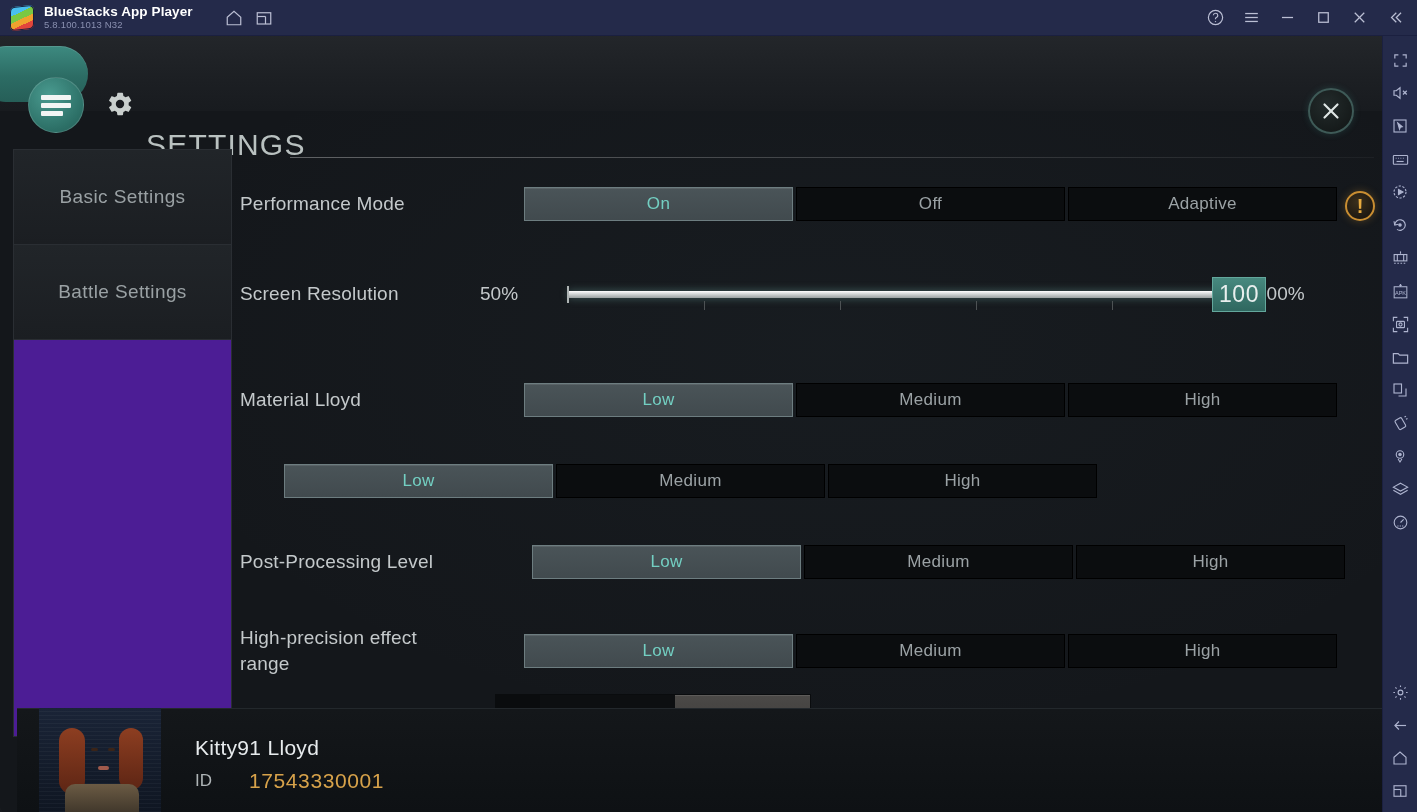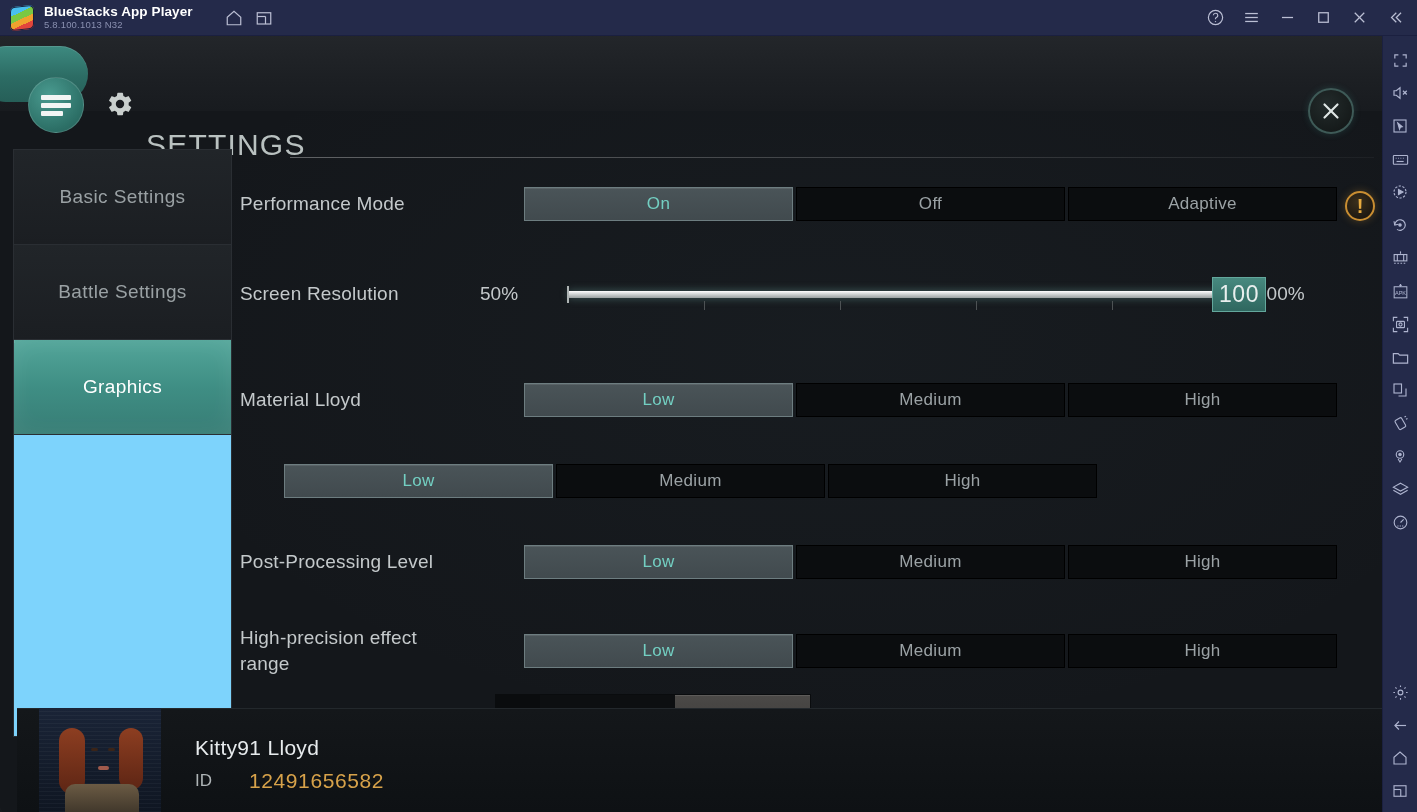--- a/index.html
+++ b/index.html
@@ -101,21 +101,21 @@
     background: radial-gradient(circle at 40% 35%, #232b2b, #151a1a 75%);
     border: 2px solid #3e5a57;
     display:flex; align-items:center; justify-content:center;
     box-shadow: 0 0 7px rgba(70,160,150,.22);
   }
 
   
   #tabs {
     position:absolute; left: 13px; top: 113px;
     width: 219px; height: 588px;
-    background:#7dd3fc;
+    background:#4c1d95;
     border: 1px solid #2a2e33;
   }
   .tab {
     height: 95px; display:flex; align-items:center; justify-content:center;
     color:#9aa1a4; font-size: 19px; letter-spacing: .4px;
     border-bottom: 1px solid #2a2e33;
     background: linear-gradient(180deg,#212529,#1b1e22);
     position:relative;
   }
   .tab.active {
@@ -474,23 +474,20 @@
       <span class="burger-bar" style="width:22px;"></span>
     </div>
   </div>
 
   <div id="tabs">
     <div class="tab">
       <span>Basic Settings</span>
     </div>
     <div class="tab">
       <span>Battle Settings</span>
-    </div>
-    <div class="tab active">
-      <span>Graphics</span>
     </div>
     <div class="tab-filler"></div>
   </div>
 
   <div id="content">
     <div id="content-topline"></div>
 
     <div class="row" style="top:38px;">
       <div class="rlabel">Performance Mode</div>
       <div class="segs">
@@ -529,21 +526,21 @@
     </div>
 
     <div class="row" style="top:315px;">
       <div class="segs">
         <div class="seg sel">Low</div>
         <div class="seg">Medium</div>
         <div class="seg">High</div>
       </div>
     </div>
 
-    <div class="row" style="top:396px;">
+    <div class="row" style="top:396px;gap:8px;">
       <div class="rlabel">Post-Processing Level</div>
       <div class="segs">
         <div class="seg sel">Low</div>
         <div class="seg">Medium</div>
         <div class="seg">High</div>
       </div>
     </div>
 
     <div class="row" style="top:476px;">
       <div class="rlabel">High-precision effect range</div>
@@ -571,16 +568,16 @@
       <div id="p-hair-main"></div>
       <div id="p-face"></div>
 
       <div id="p-eye-l"></div>
       <div id="p-eye-r"></div>
       <div id="p-lips"></div>
       <div id="p-body"></div>
     </div>
     <div id="pname">Kitty91 Lloyd</div>
     <div id="pidlabel">ID</div>
-    <div id="pidval">12491656582</div>
+    <div id="pidval">17543330001</div>
 
   </div>
 </div>
 
 </body></html>

